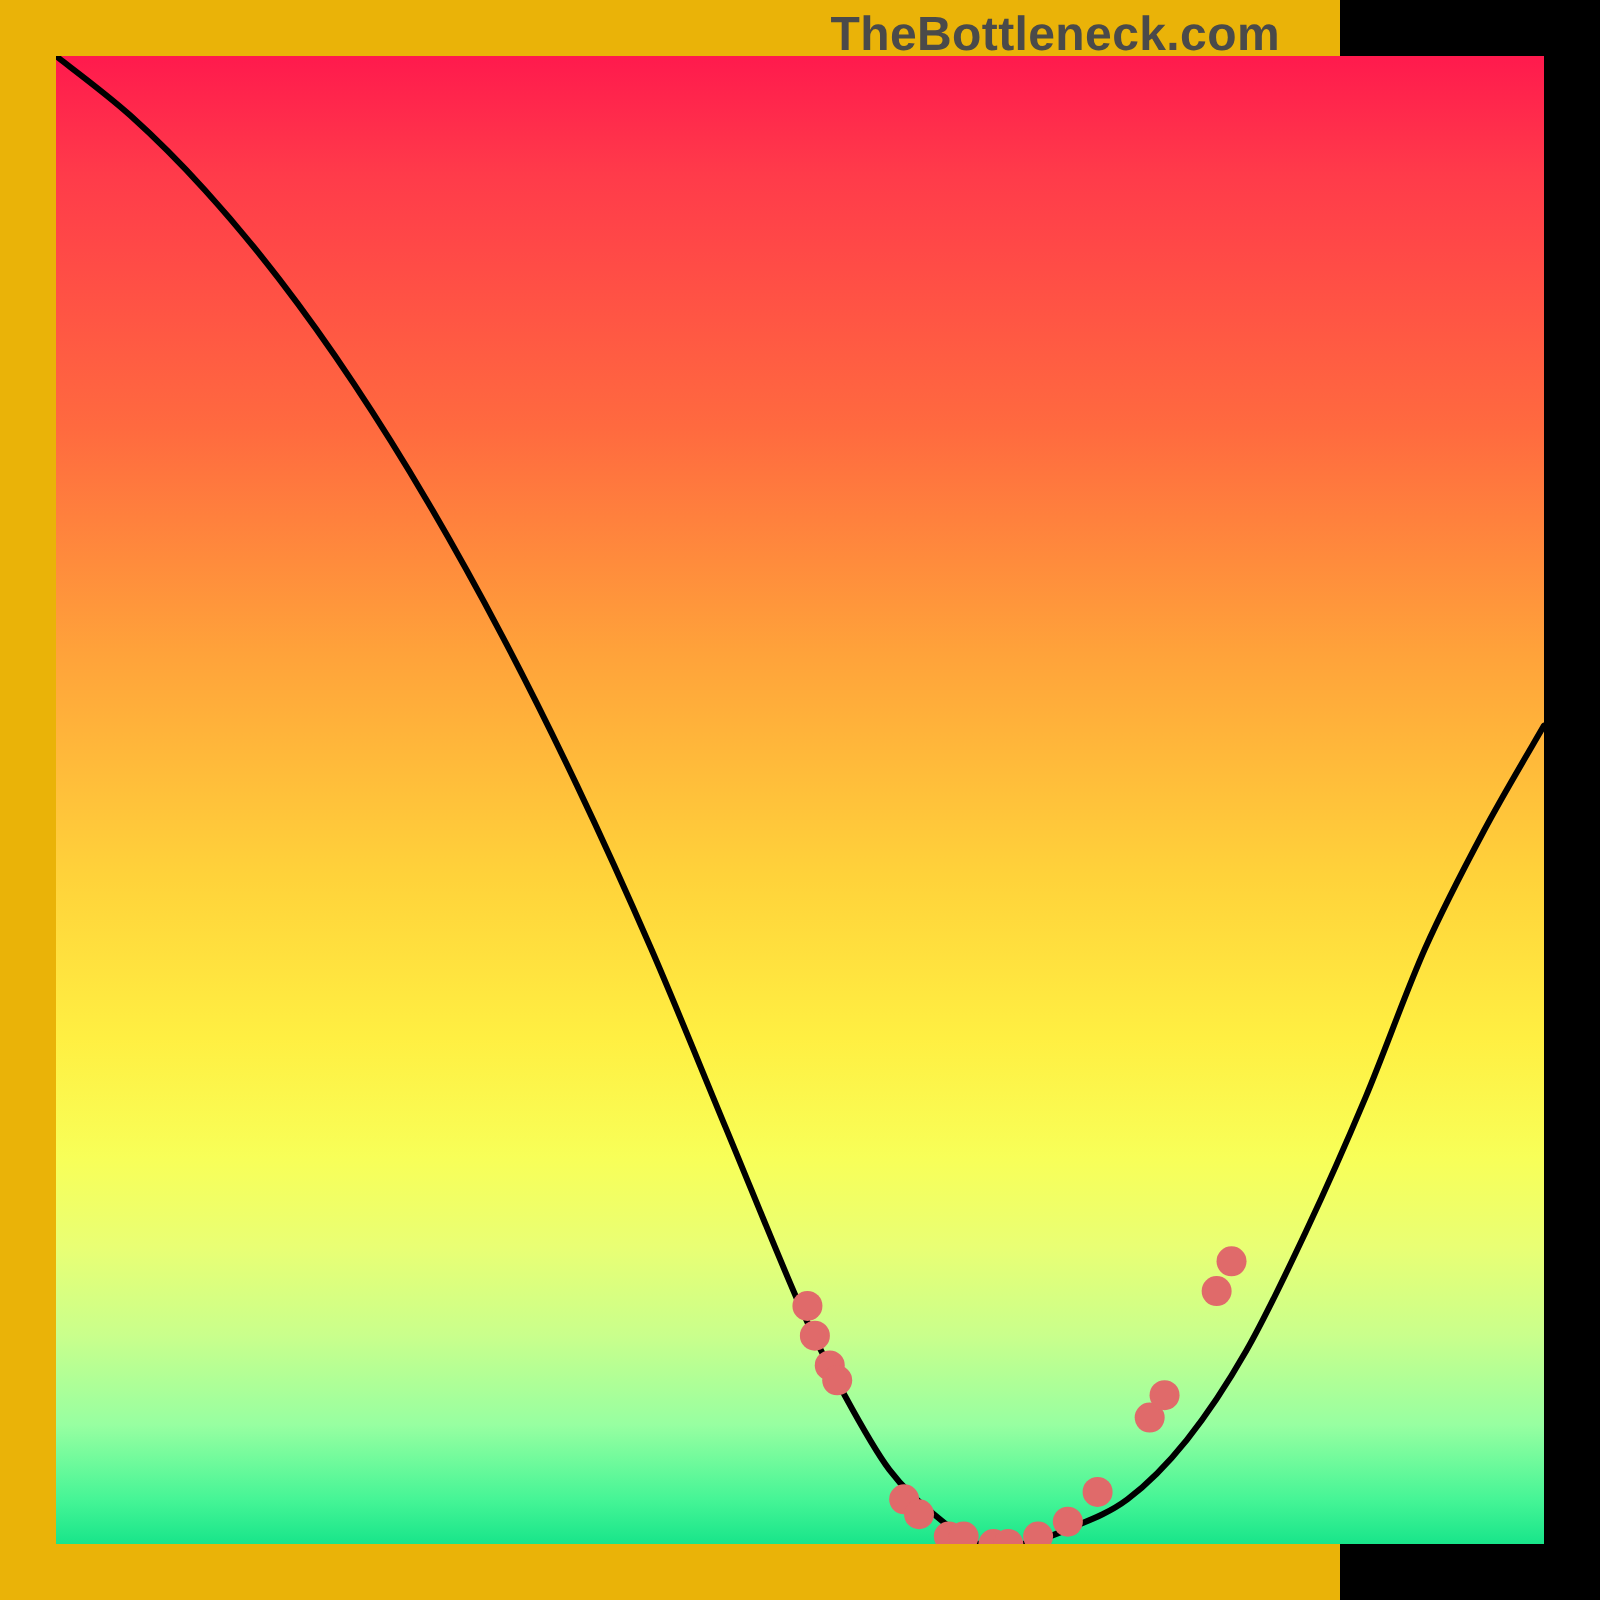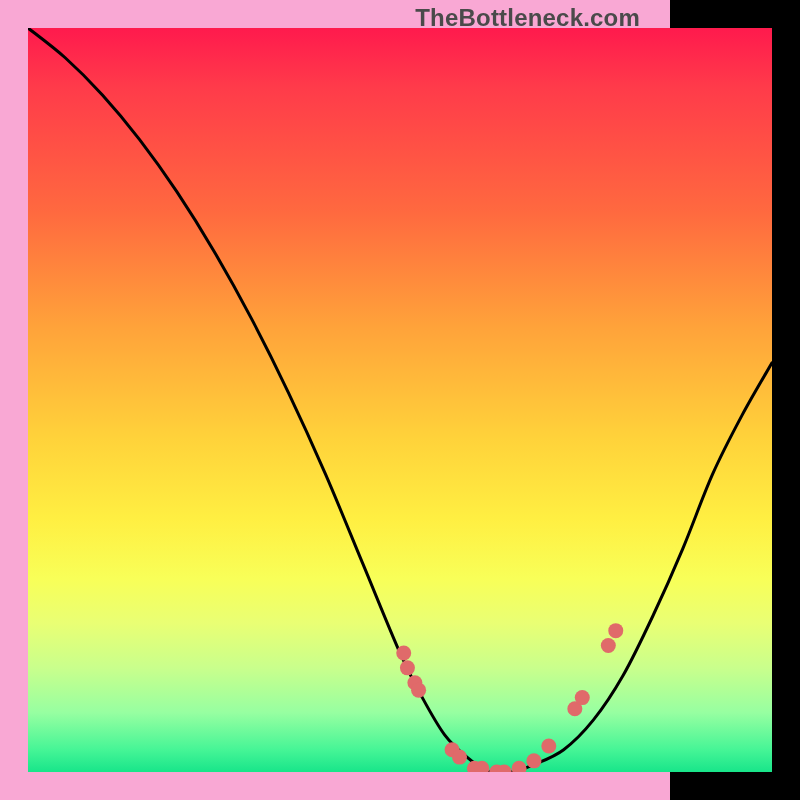--- a/index.html
+++ b/index.html
@@ -10,21 +10,21 @@
     background: #000;
     overflow: hidden;
     font-family: Arial, Helvetica, sans-serif;
   }
   .frame {
     position: absolute;
     left: 0;
     top: 0;
     width: 670px;
     height: 800px;
-    background: #f9a8d4;
+    background: #eab308;
   }
   .plot-area {
     position: absolute;
     left: 28px;
     top: 28px;
     width: 744px;
     height: 744px;
     
     background: linear-gradient(to bottom,
       #ff1a4d 0%,

